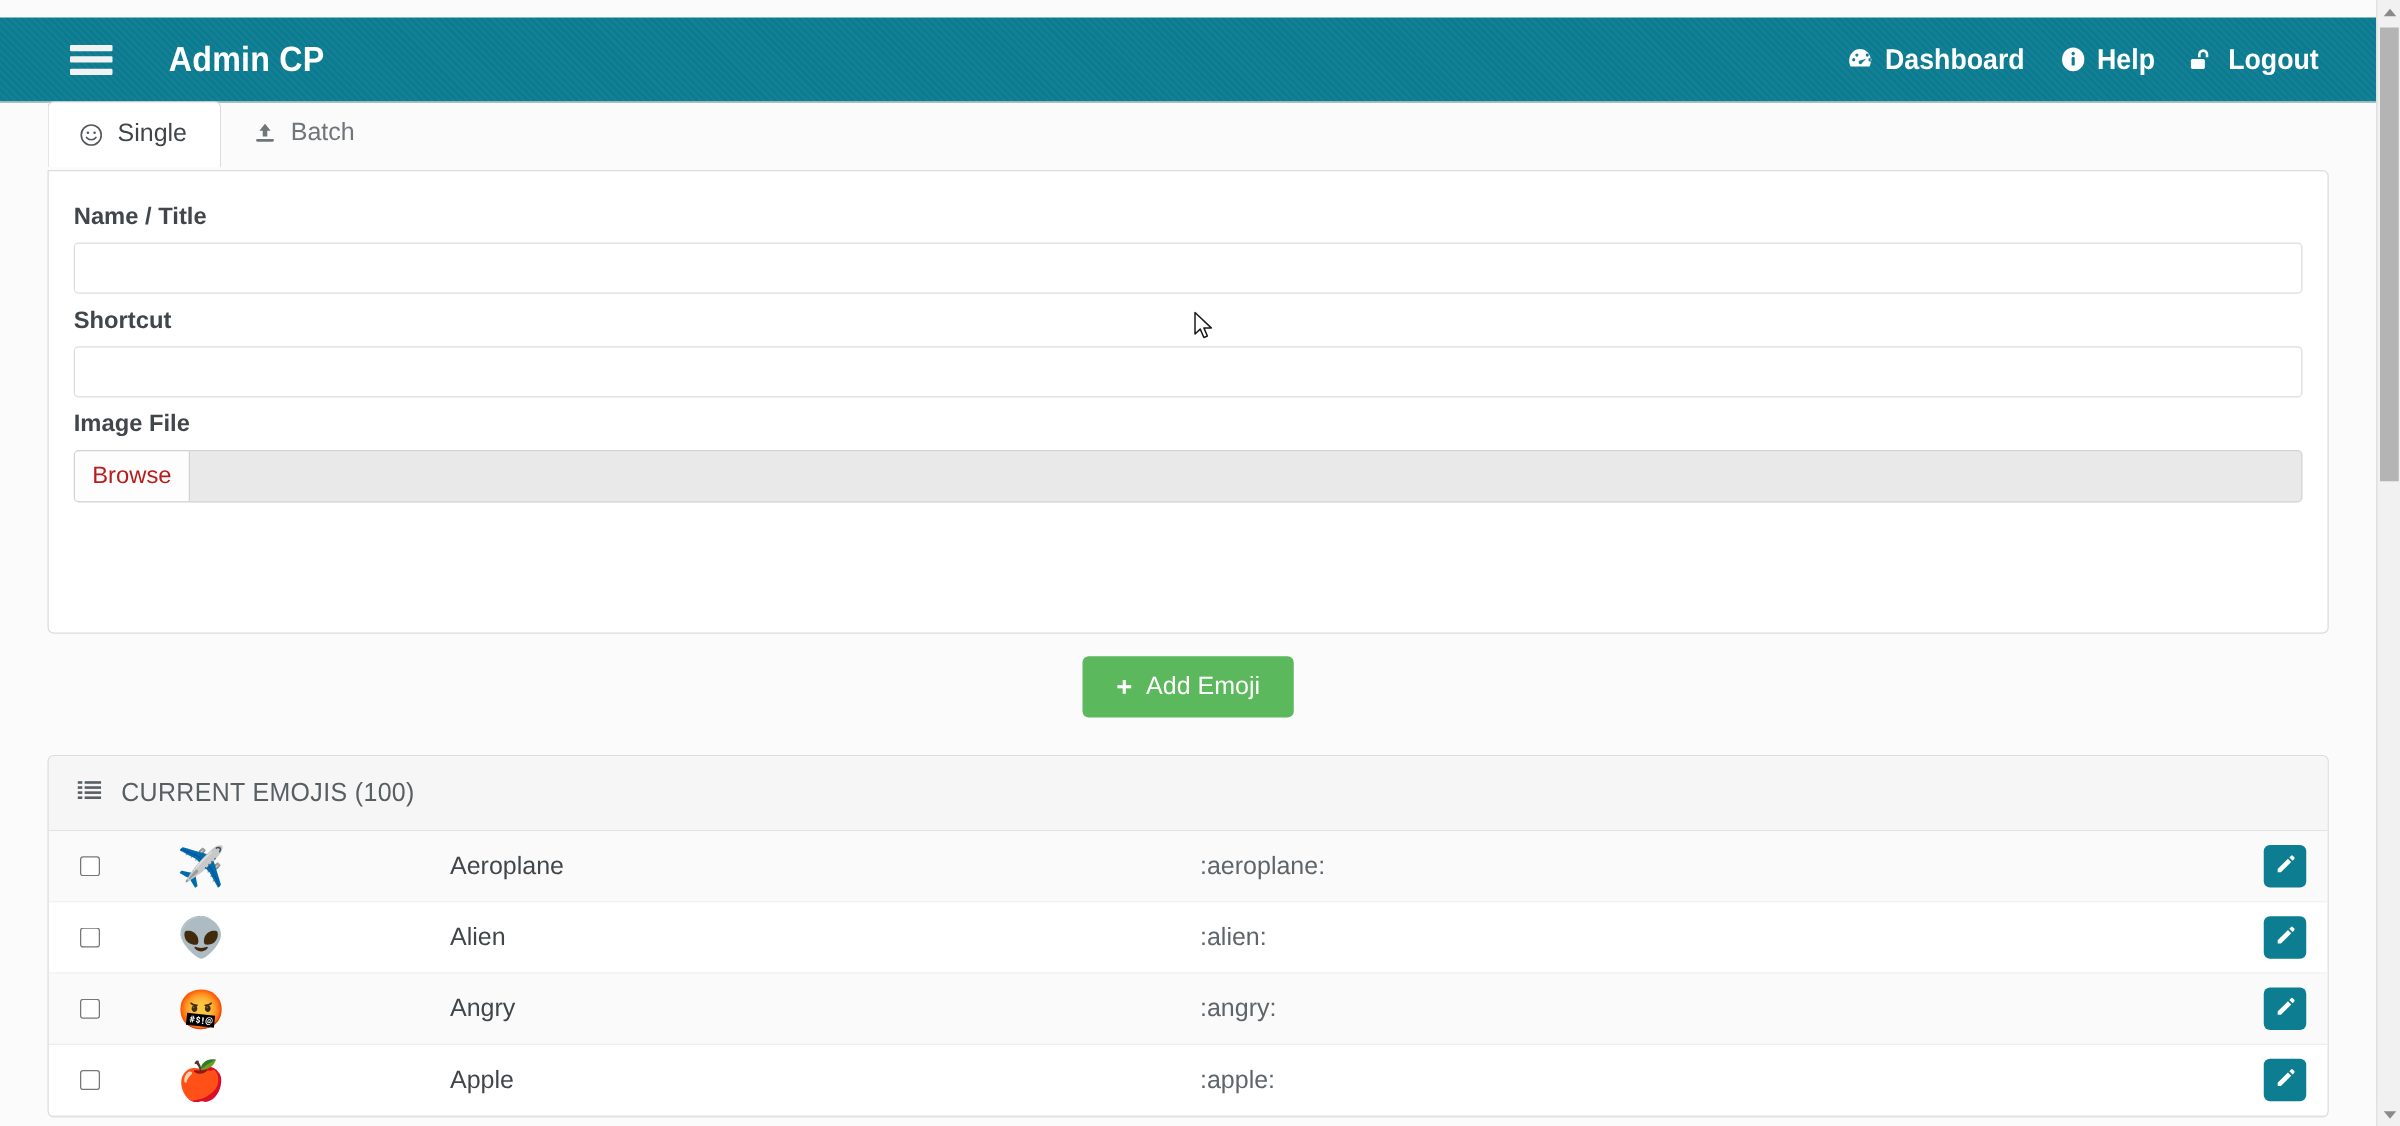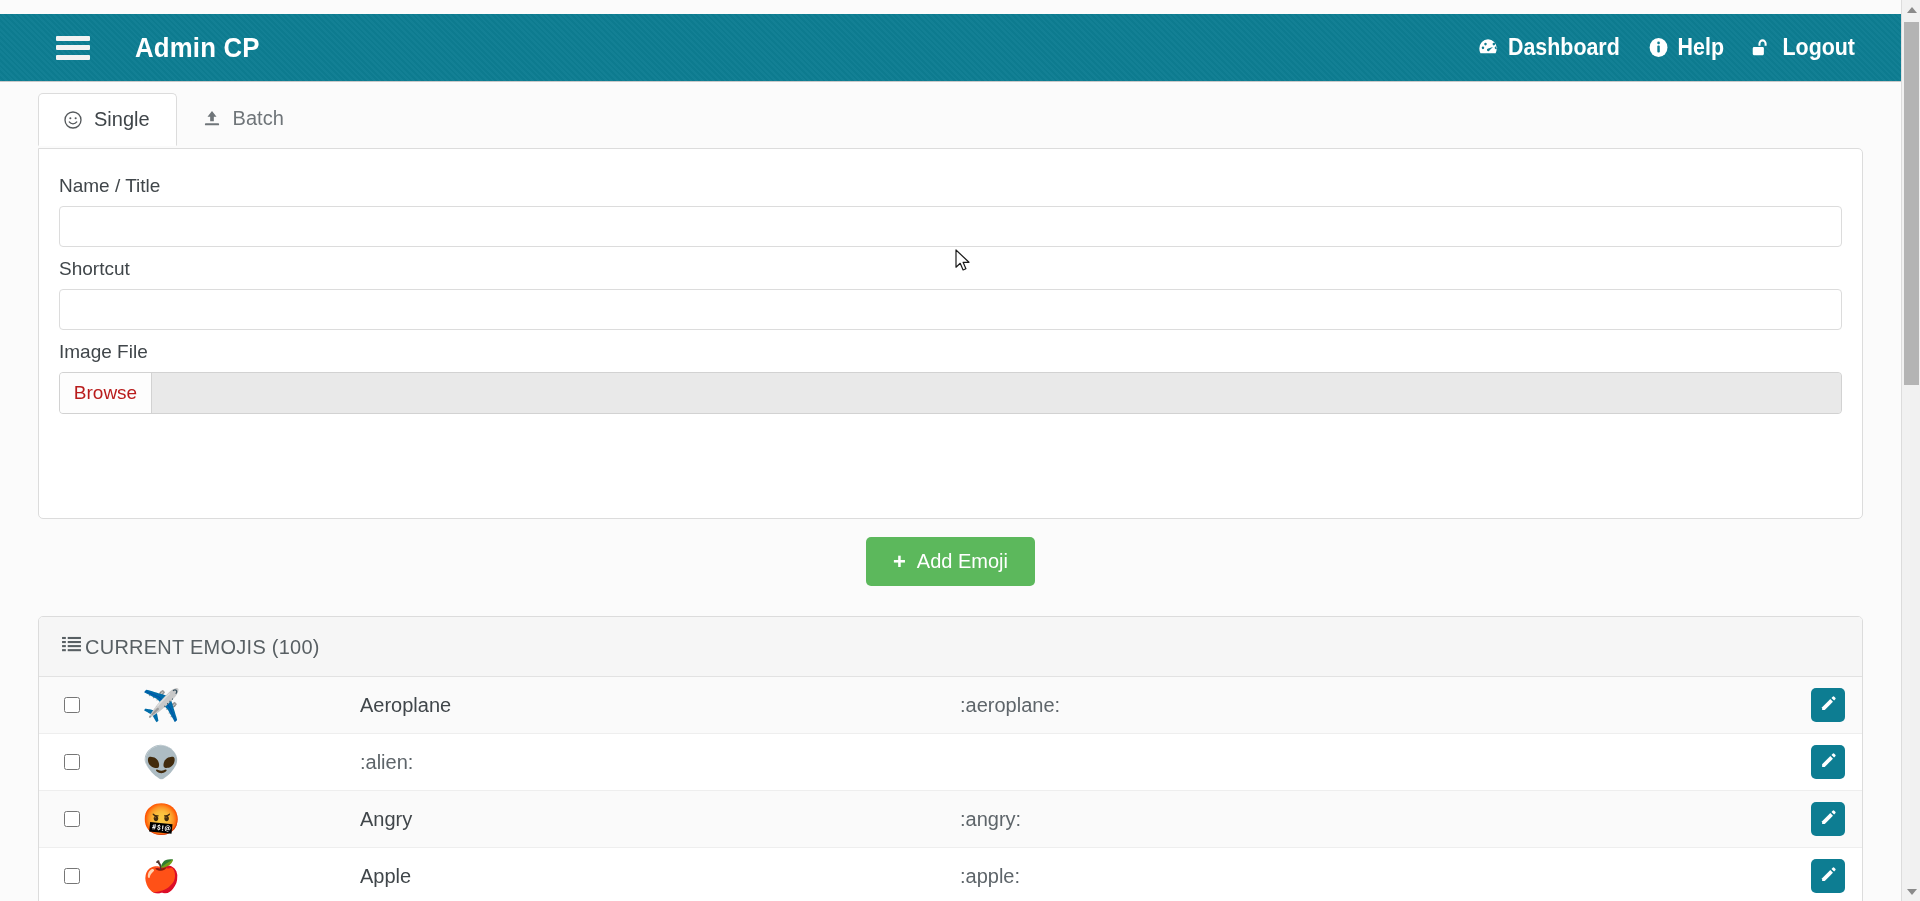--- a/index.html
+++ b/index.html
@@ -62,21 +62,21 @@
     width: 0; height: 0; border-left: 5px solid transparent; border-right: 5px solid transparent;
   }
   .sb-arrow.up i { border-bottom: 6px solid #8a8a8a; }
   .sb-arrow.down i { border-top: 6px solid #8a8a8a; }
   .sb-thumb {
     position: absolute; top: 22px; left: 2px; width: 15px; height: 363px;
     background: #b4b4b4; cursor: pointer;
   }
 
   
-  .page { position: absolute; top: 68px; left: 0; width: 1901px; height: 706px; }
+  .page { position: absolute; top: 56px; left: 0; width: 1901px; height: 706px; }
 
   
   .tabs {
     position: absolute; top: 24px; left: 38px;
     display: flex; align-items: flex-end; z-index: 3;
   }
   .tab {
     display: flex; align-items: center; gap: 11px;
     padding: 14px 26px 14px 24px;
     font-size: 20px; color: #6f7579;
@@ -91,21 +91,21 @@
   }
   .tab svg { display: block; }
 
   
   .card-form {
     position: absolute; top: 80px; left: 38px; width: 1825px; height: 371px;
     background: #ffffff; border: 1px solid #dcdcdc; border-radius: 0 5px 5px 5px;
     padding: 26px 20px 0 20px;
   }
   .fld-label {
-    font-size: 19px; color: #40464a; margin: 0 0 9px 0; font-weight: normal;
+    font-size: 19px; color: #40464a; margin: 0 0 9px 0; font-weight: bold;
   }
   .fld-label.second { margin-top: 11px; }
   .text-input {
     width: 100%; height: 41px;
     border: 1px solid #dcdcdc; border-radius: 4px;
     background: #fff; font-size: 18px; color: #40464a;
     padding: 0 12px; outline: none;
     font-family: "Liberation Sans", sans-serif;
   }
   .file-row {
@@ -132,21 +132,21 @@
   .btn-add .plus { font-size: 22px; font-weight: bold; line-height: 1; }
 
   
   .card-list {
     position: absolute; top: 548px; left: 38px; width: 1825px;
     background: #ffffff; border: 1px solid #dcdcdc; border-radius: 5px;
     overflow: hidden;
   }
   .card-list-head {
     height: 60px; background: #f6f6f6; border-bottom: 1px solid #e2e2e2;
-    display: flex; align-items: center; padding-left: 23px; gap: 4px;
+    display: flex; align-items: center; padding-left: 23px; gap: 16px;
   }
   .card-list-title {
     font-size: 21px; color: #585f63; letter-spacing: .3px;
     font-family: "Liberation Sans Narrow", "Liberation Sans", sans-serif;
     transform: scaleX(.95); transform-origin: left center;
     white-space: nowrap;
   }
   .erow {
     display: flex; align-items: center; height: 57px;
     border-bottom: 1px solid #eeeeee;
@@ -300,20 +300,21 @@
                   <path d="M16.2 4.1 17.9 2.4a1.6 1.6 0 0 1 2.3 0l1.4 1.4a1.6 1.6 0 0 1 0 2.3l-1.7 1.7z" fill="#fff"></path>
                 </svg></span>
             </button>
           </div>
         </div>
         <div class="erow even">
           <div class="c-check">
             <input type="checkbox" style="">
           </div>
           <div class="c-icon">👽</div>
+          <div class="c-name">Alien</div>
           <div class="c-short">:alien:</div>
           <div class="c-edit">
             <button class="btn-edit">
               <span><svg width="17" height="17" viewBox="0 0 24 24">
                   <path d="M3 17.3 14.6 5.7l3.7 3.7L6.7 21H3z" fill="#fff"></path>
                   <path d="M16.2 4.1 17.9 2.4a1.6 1.6 0 0 1 2.3 0l1.4 1.4a1.6 1.6 0 0 1 0 2.3l-1.7 1.7z" fill="#fff"></path>
                 </svg></span>
             </button>
           </div>
         </div>

